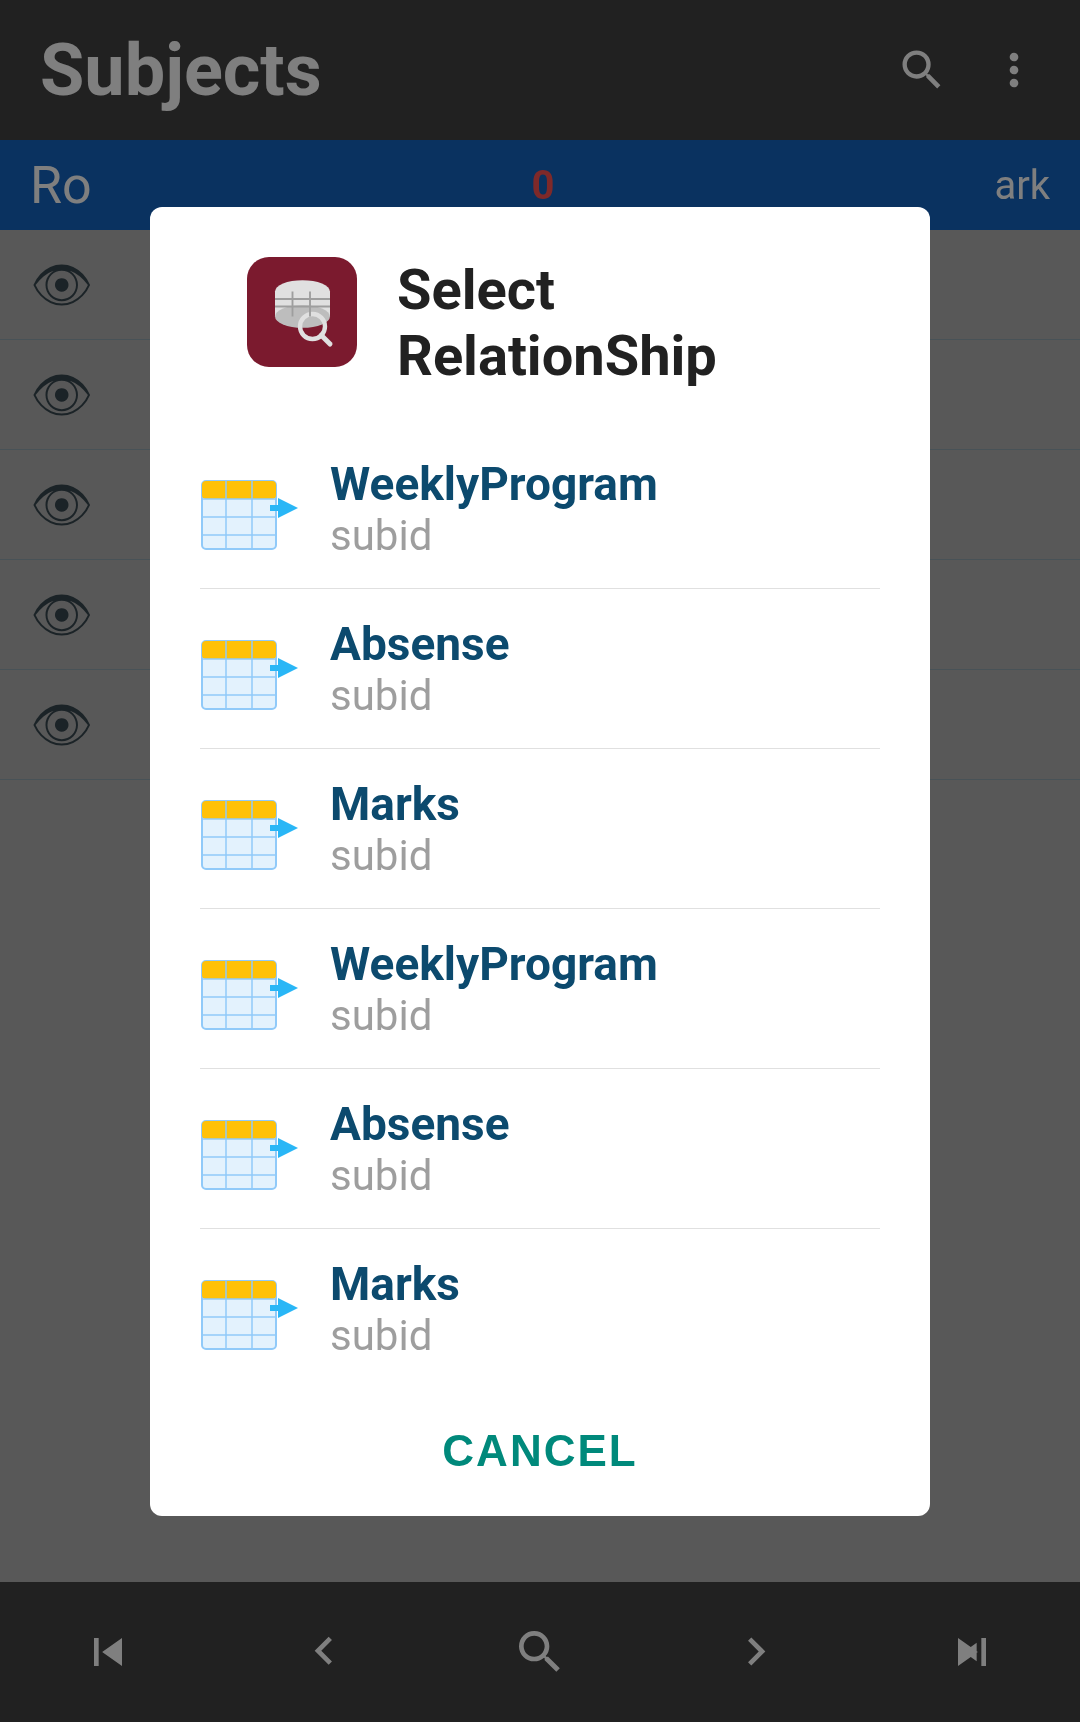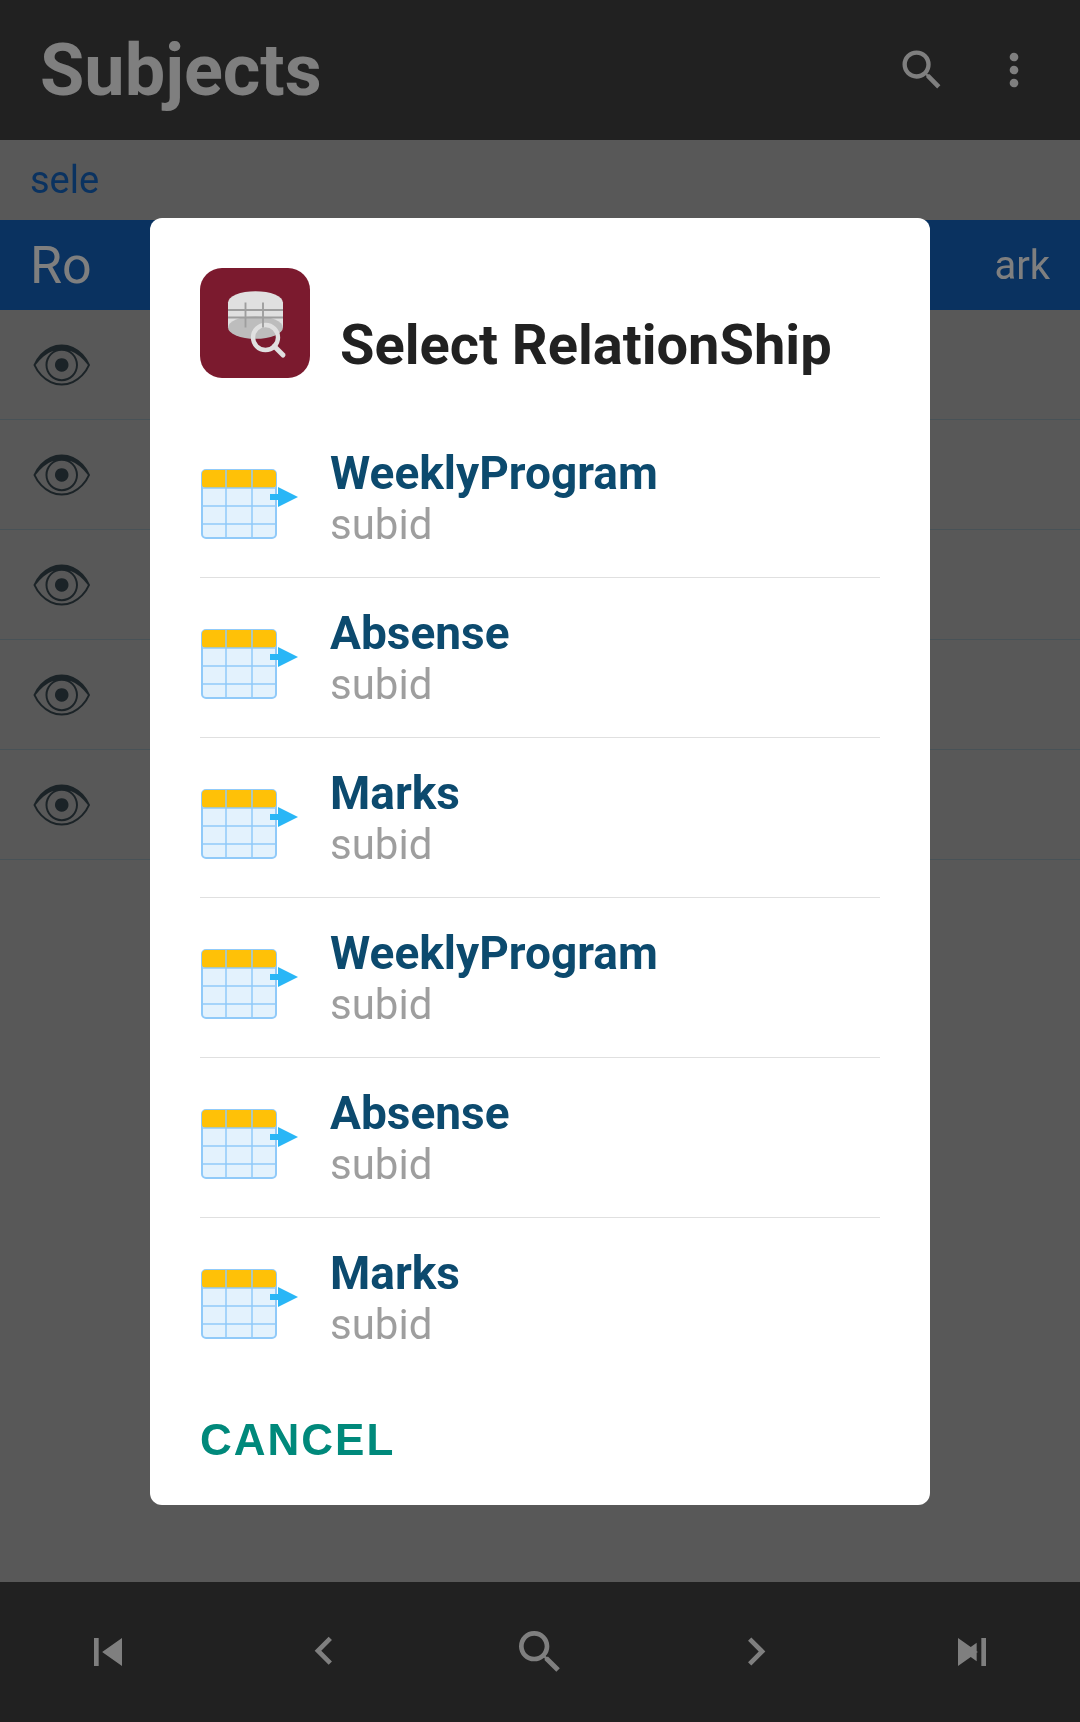--- a/index.html
+++ b/index.html
@@ -112,23 +112,24 @@
     
     .dialog {
       background: #ffffff;
       border-radius: 12px;
       width: 780px;
       padding: 50px 50px 40px 50px;
     }
 
     .dialog-header {
       display: flex;
-      align-items: flex-end;
-      gap: 30px;
+      align-items: flex-start;
+      gap: 40px;
       margin-bottom: 40px;
+      margin-left: 47px;
     }
 
     
     .app-icon {
       width: 110px;
       height: 110px;
       background: #7b1a2e;
       border-radius: 22px;
       display: flex;
       align-items: center;
@@ -184,21 +185,21 @@
       color: #0c4a6e;
     }
     .item-subtext {
       font-size: 42px;
       color: #9e9e9e;
     }
 
     
     .dialog-actions {
       display: flex;
-      justify-content: flex-start;
+      justify-content: center;
       margin-top: 38px;
     }
     .cancel-btn {
       background: none;
       border: none;
       font-size: 44px;
       font-weight: bold;
       color: #00897b;
       cursor: pointer;
       letter-spacing: 2px;
@@ -241,23 +242,20 @@
     </button>
     <button class="icon-btn">
       <svg viewBox="0 0 24 24" width="52" height="52" fill="white">
         <path d="M12 8c1.1 0 2-.9 2-2s-.9-2-2-2-2 .9-2 2 .9 2 2 2zm0 2c-1.1 0-2 .9-2 2s.9 2 2 2 2-.9 2-2-.9-2-2-2zm0 6c-1.1 0-2 .9-2 2s.9 2 2 2 2-.9 2-2-.9-2-2-2z"></path>
       </svg>
     </button>
   </div>
 </div>
 
 <div class="bg-content">
-  <div class="bg-select-row">
-    <span class="bg-select-text">sele</span>
-  </div>
   <div class="bg-table-header">
     <span class="bg-table-header-text">Ro</span>
     <span class="bg-table-header-count">0</span>
     <span class="bg-table-header-mark">ark</span>
   </div>
   <div class="bg-row">
     <span class="eye-icon">👁</span>
   </div>
   <div class="bg-row">
     <span class="eye-icon">👁</span>

